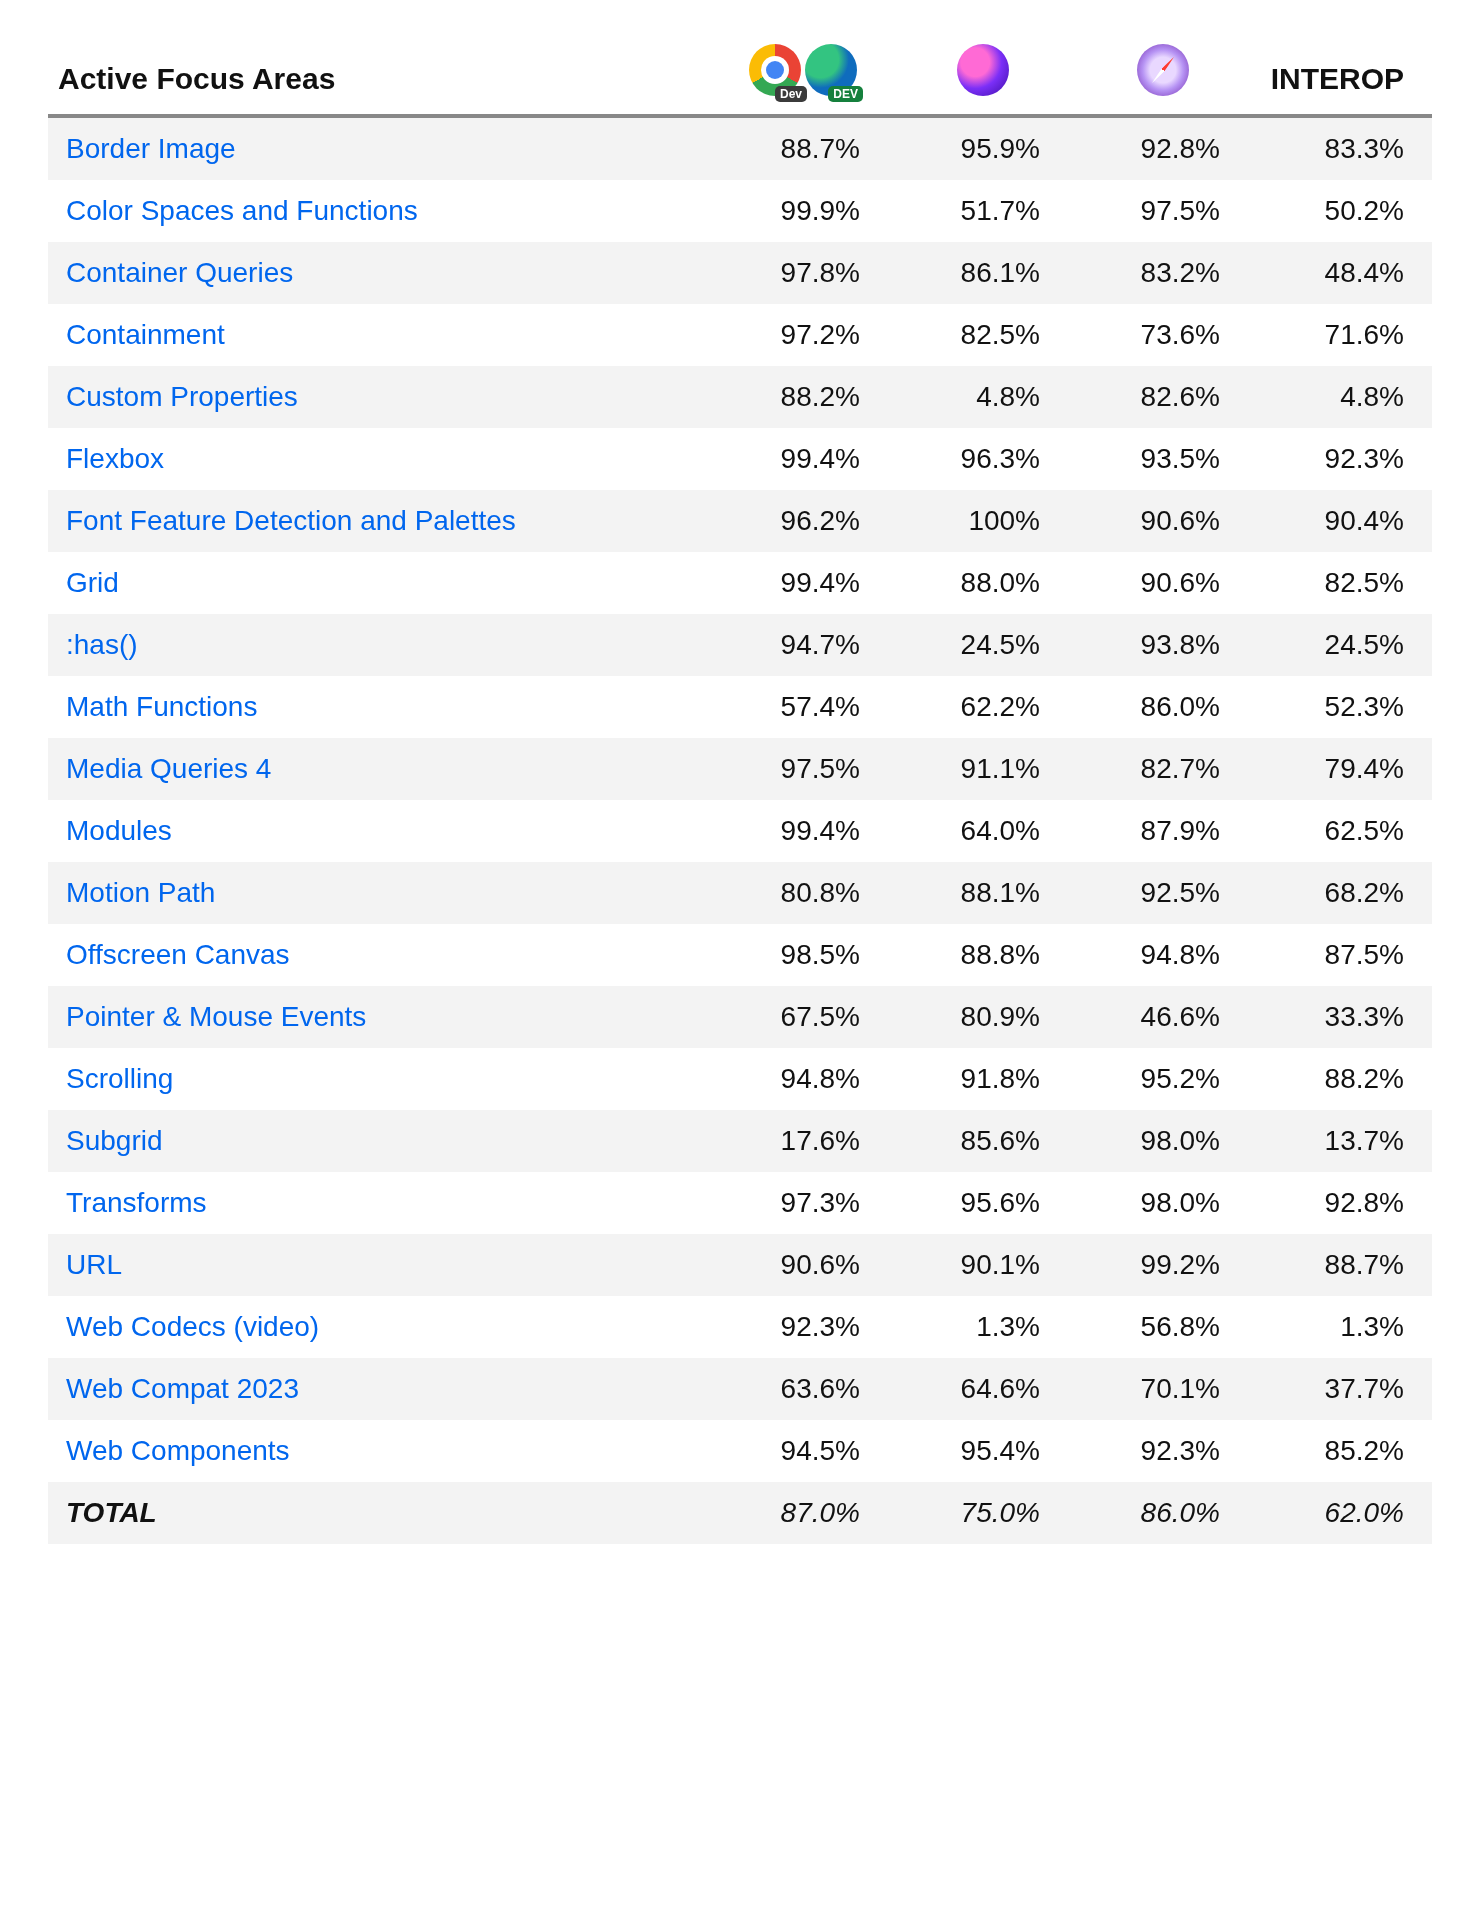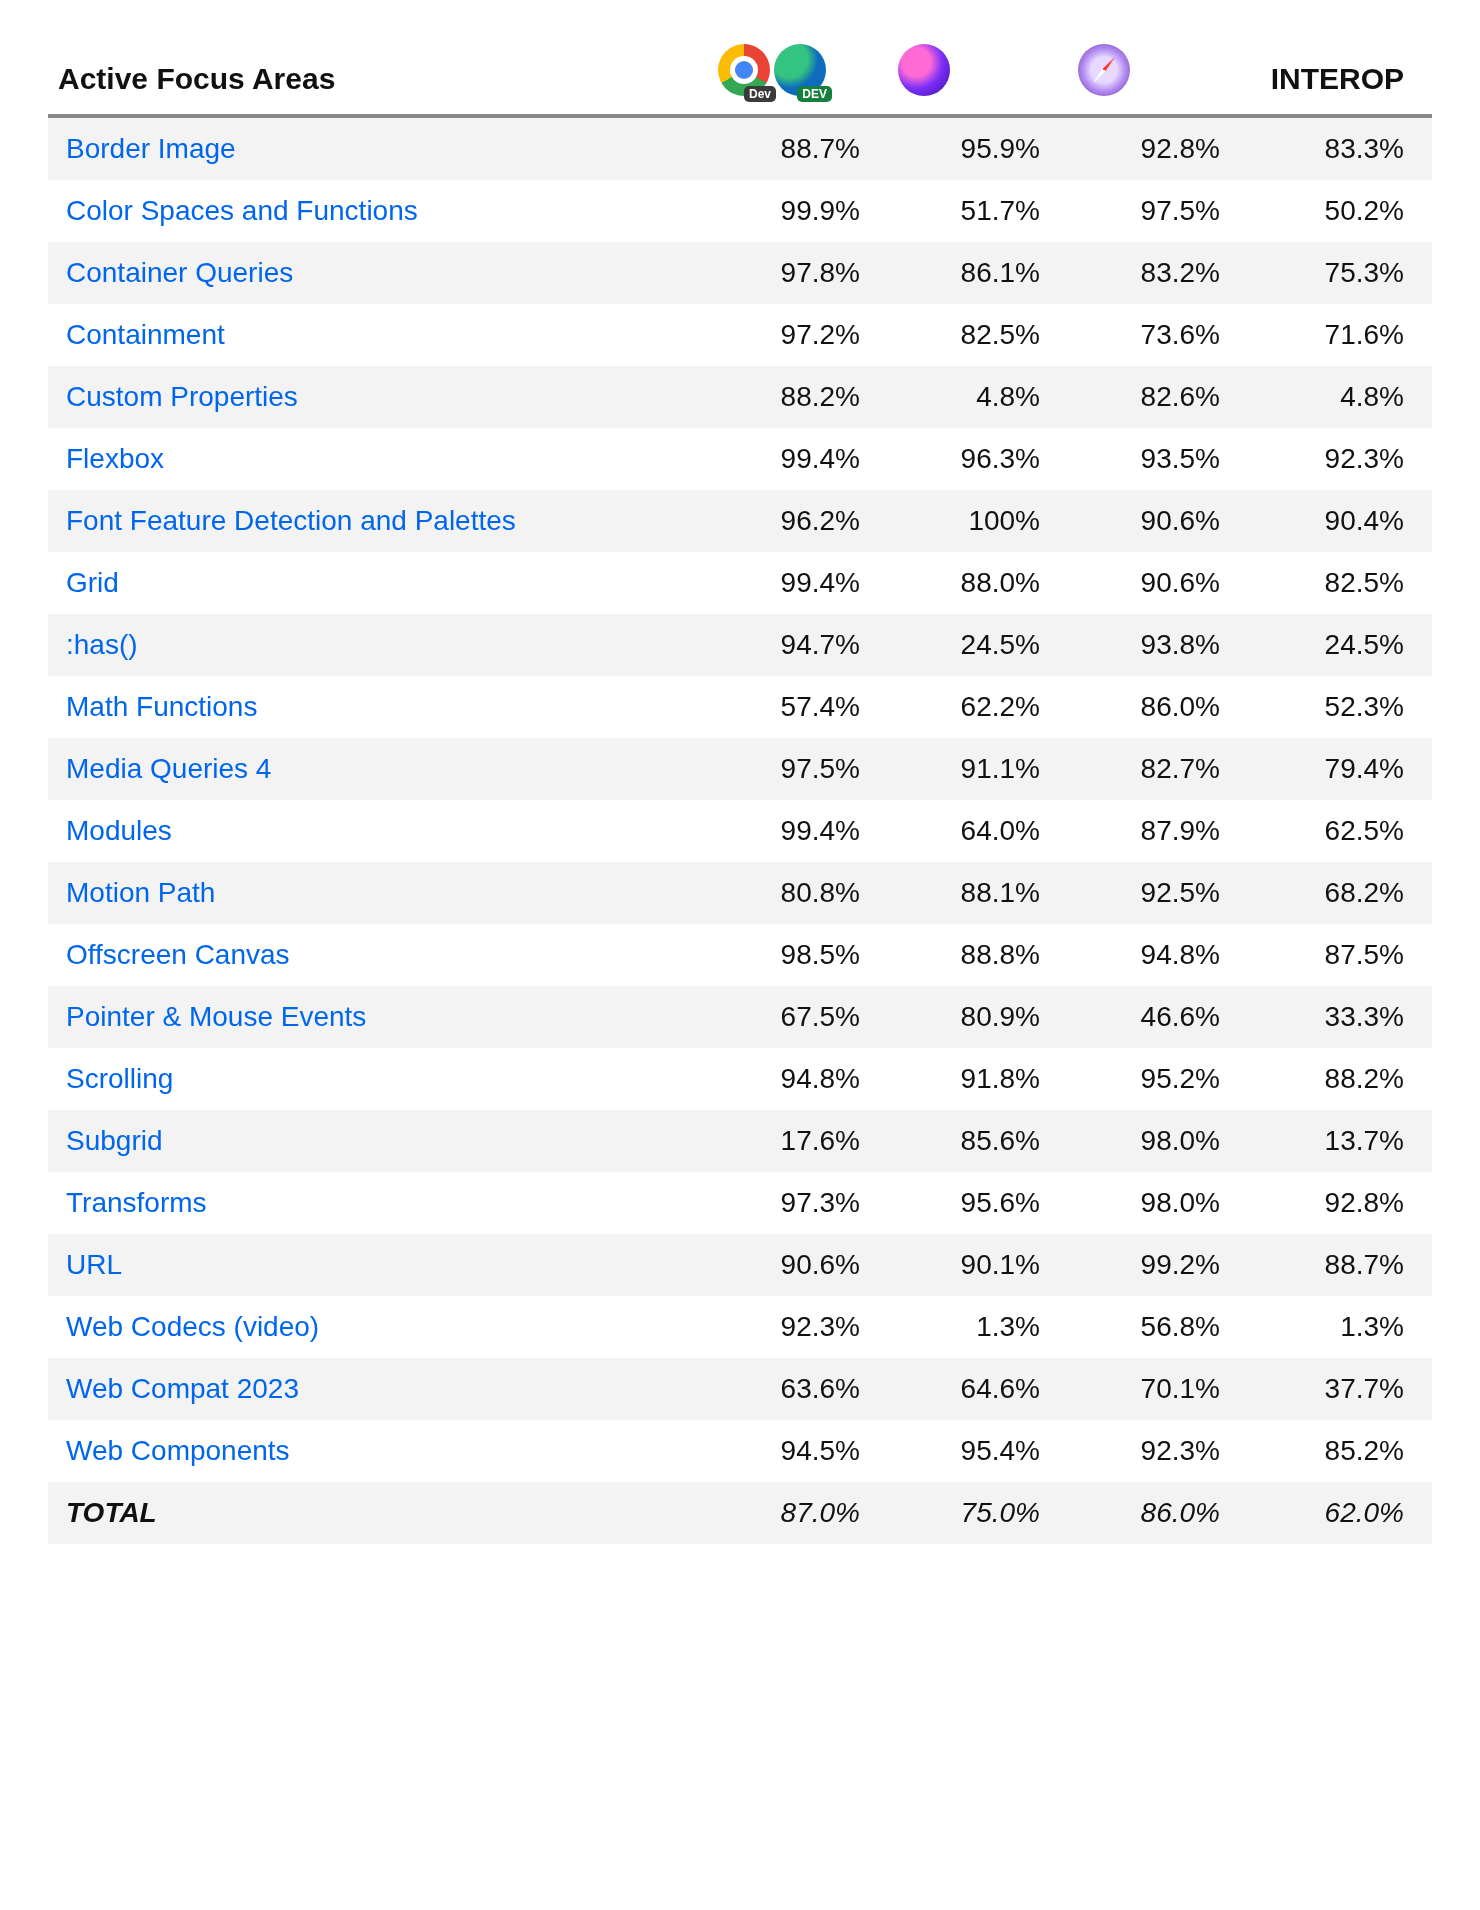--- a/index.html
+++ b/index.html
@@ -65,20 +65,21 @@
     text-decoration: none;
     cursor: pointer;
   }
   tr.total td { font-weight: 400; font-style: italic; }
   tr.total td.name-cell { font-weight: 800; }
 
   
   .icons-wrap {
     display: flex;
     gap: 4px;
+    justify-content: center;
     align-items: flex-end;
   }
   .bicon {
     width: 52px;
     height: 52px;
     border-radius: 50%;
     display: inline-block;
     position: relative;
   }
   
@@ -191,21 +192,21 @@
           <td class="num">99.9%</td>
           <td class="num">51.7%</td>
           <td class="num">97.5%</td>
           <td class="num">50.2%</td>
         </tr>
         <tr>
           <td class="name-cell"><a class="feature-link">Container Queries</a></td>
           <td class="num">97.8%</td>
           <td class="num">86.1%</td>
           <td class="num">83.2%</td>
-          <td class="num">75.3%</td>
+          <td class="num">48.4%</td>
         </tr>
         <tr>
           <td class="name-cell"><a class="feature-link">Containment</a></td>
           <td class="num">97.2%</td>
           <td class="num">82.5%</td>
           <td class="num">73.6%</td>
           <td class="num">71.6%</td>
         </tr>
         <tr>
           <td class="name-cell"><a class="feature-link">Custom Properties</a></td>

